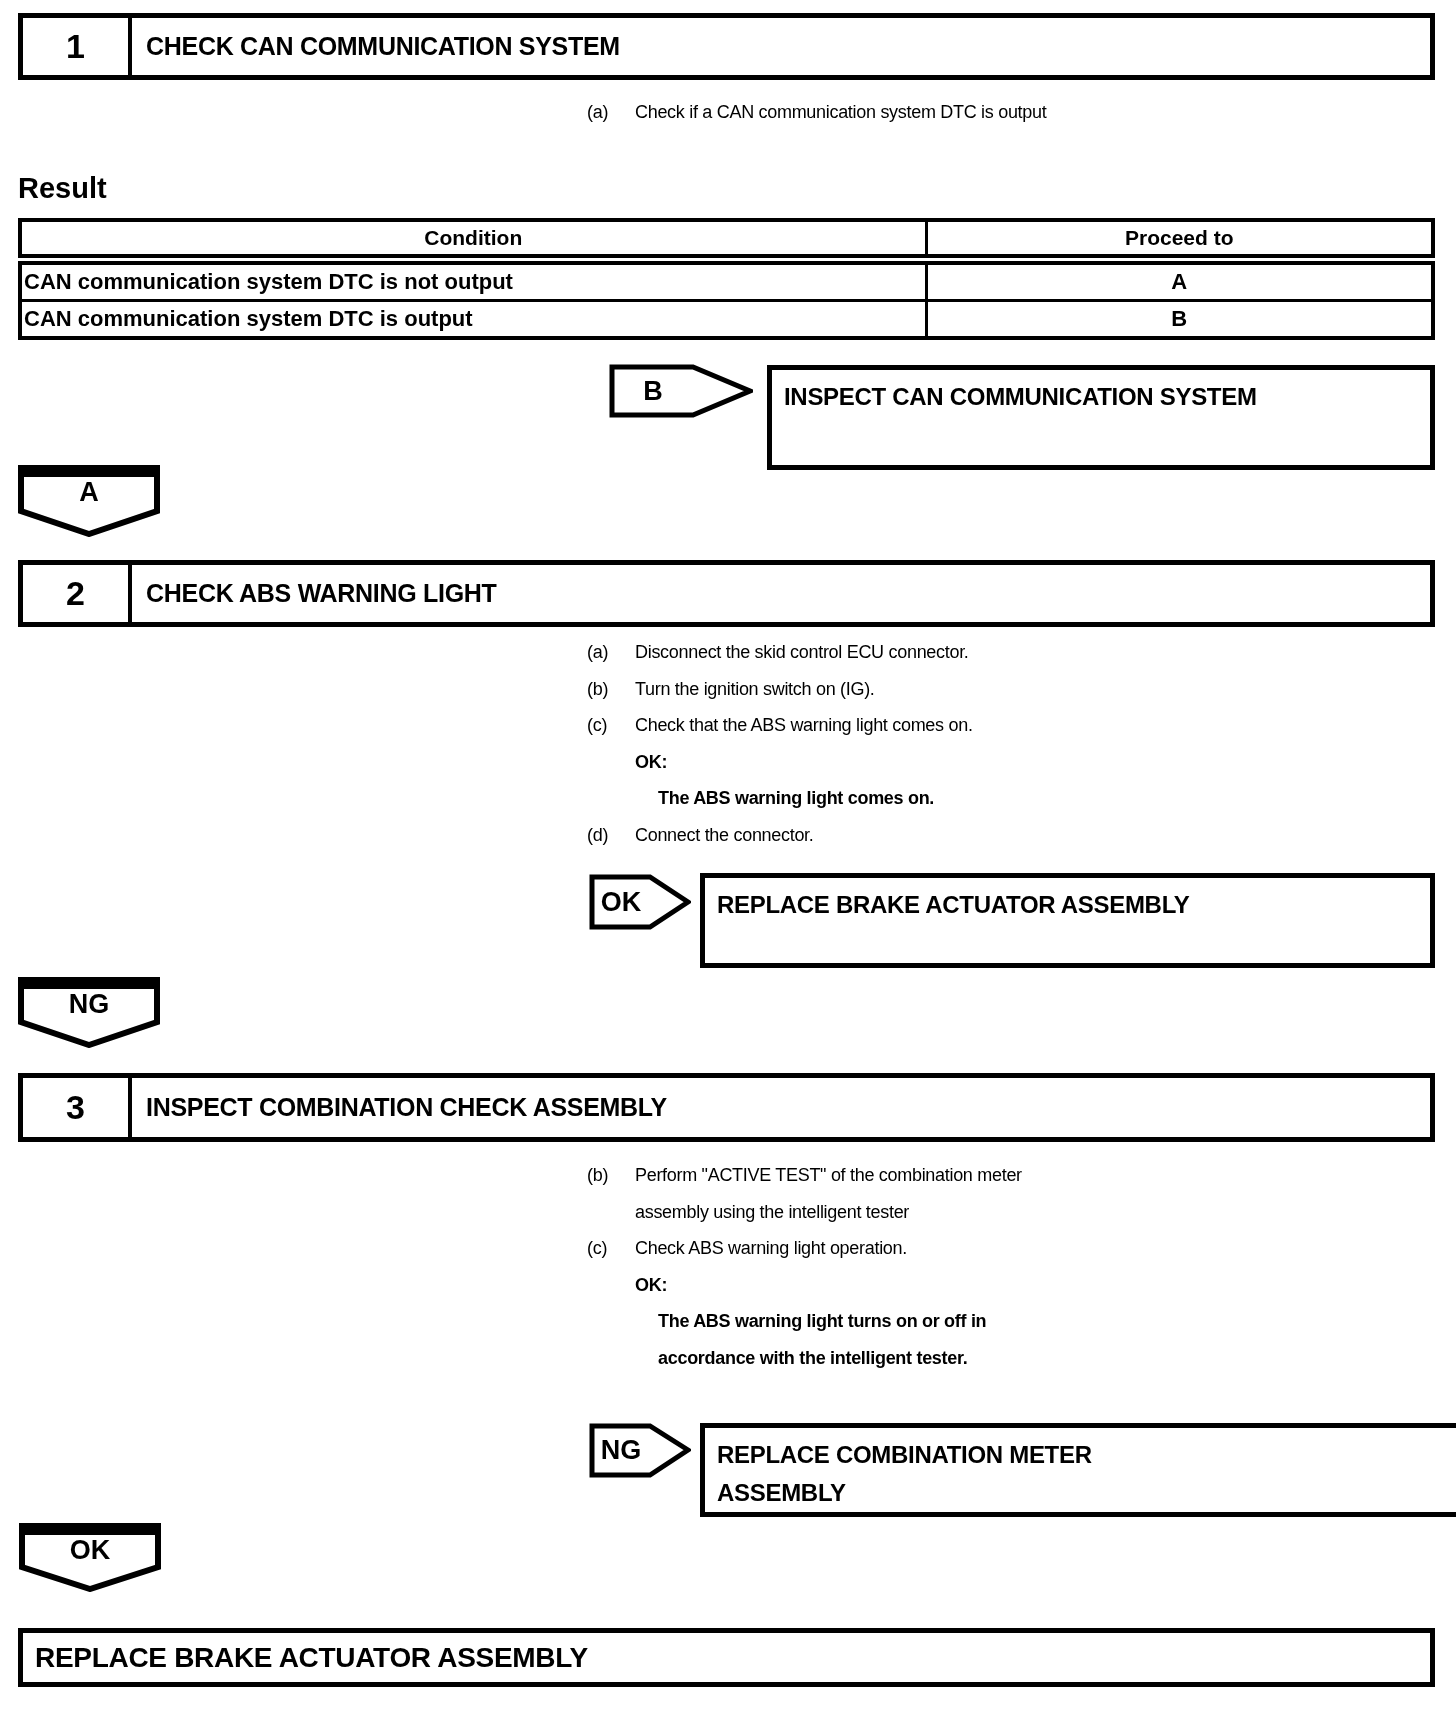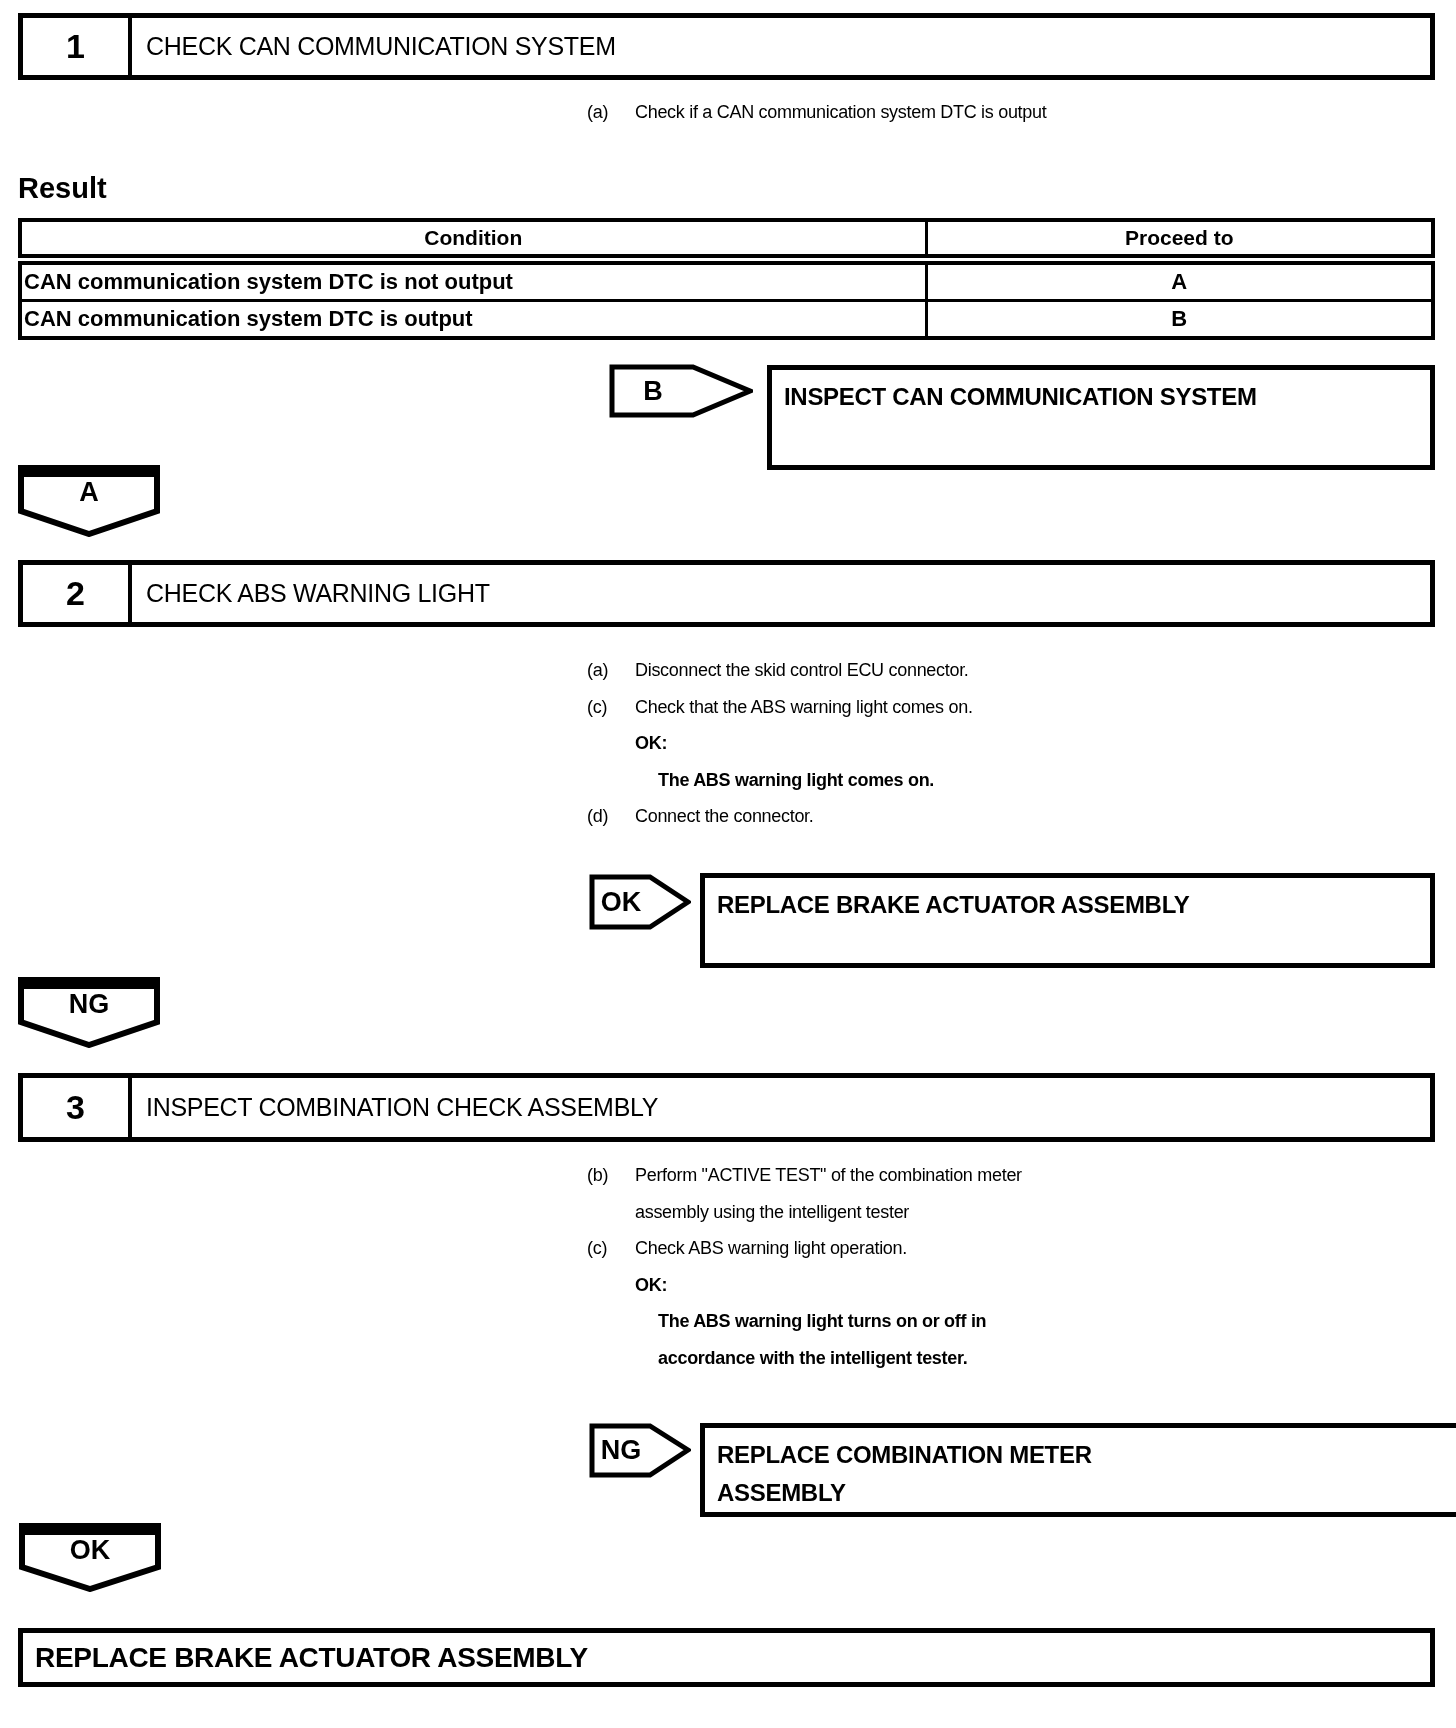--- a/index.html
+++ b/index.html
@@ -15,21 +15,21 @@
     border:5px solid #000;background:#fff;
     display:flex;box-sizing:border-box;
   }
   .step-num{
     width:105px;border-right:4px solid #000;
     display:flex;align-items:center;justify-content:center;
     font-weight:bold;font-size:34px;
   }
   .step-title{
     flex:1;display:flex;align-items:center;
-    padding-left:14px;font-weight:normal;font-size:25px;letter-spacing:-0.3px;
+    padding-left:14px;font-weight:bold;font-size:25px;letter-spacing:-0.3px;
   }
 
   
   .list{left:587px;font-size:18px;line-height:36.5px;letter-spacing:-0.3px;white-space:nowrap;}
   .lbl{display:inline-block;width:48px;}
   .ind1{padding-left:48px;}
   .ind2{padding-left:71px;}
   .bold{font-weight:bold;}
 
   
@@ -133,22 +133,23 @@
     <rect x="0" y="0" width="142" height="10" fill="#000000"></rect>
   </svg>
   <span class="pent-label">A</span>
 </div>
 
 <div class="abs step-box" style="top:560px;">
   <div class="step-num">2</div>
   <div class="step-title">CHECK ABS WARNING LIGHT</div>
 </div>
 
-<div class="abs list" style="top:652px;">
+<div class="abs list" style="top:634px;">
   <div><span class="lbl">(a)</span><span>Disconnect the skid control ECU connector.</span></div>
+  <div><span class="lbl">(b)</span><span>Turn the ignition switch on (IG).</span></div>
   <div><span class="lbl">(c)</span><span>Check that the ABS warning light comes on.</span></div>
   <div class="ind1 bold">OK:</div>
   <div class="ind2 bold">The ABS warning light comes on.</div>
   <div><span class="lbl">(d)</span><span>Connect the connector.</span></div>
 </div>
 
 <div class="abs" style="left:589px;top:874px;width:102px;height:56px;">
   <svg class="conn" width="102" height="56" viewBox="0 0 102 56">
     <polygon points="3,3 61,3 99,28 61,53 3,53" fill="#ffffff" stroke="#000000" stroke-width="5"></polygon>
   </svg>

